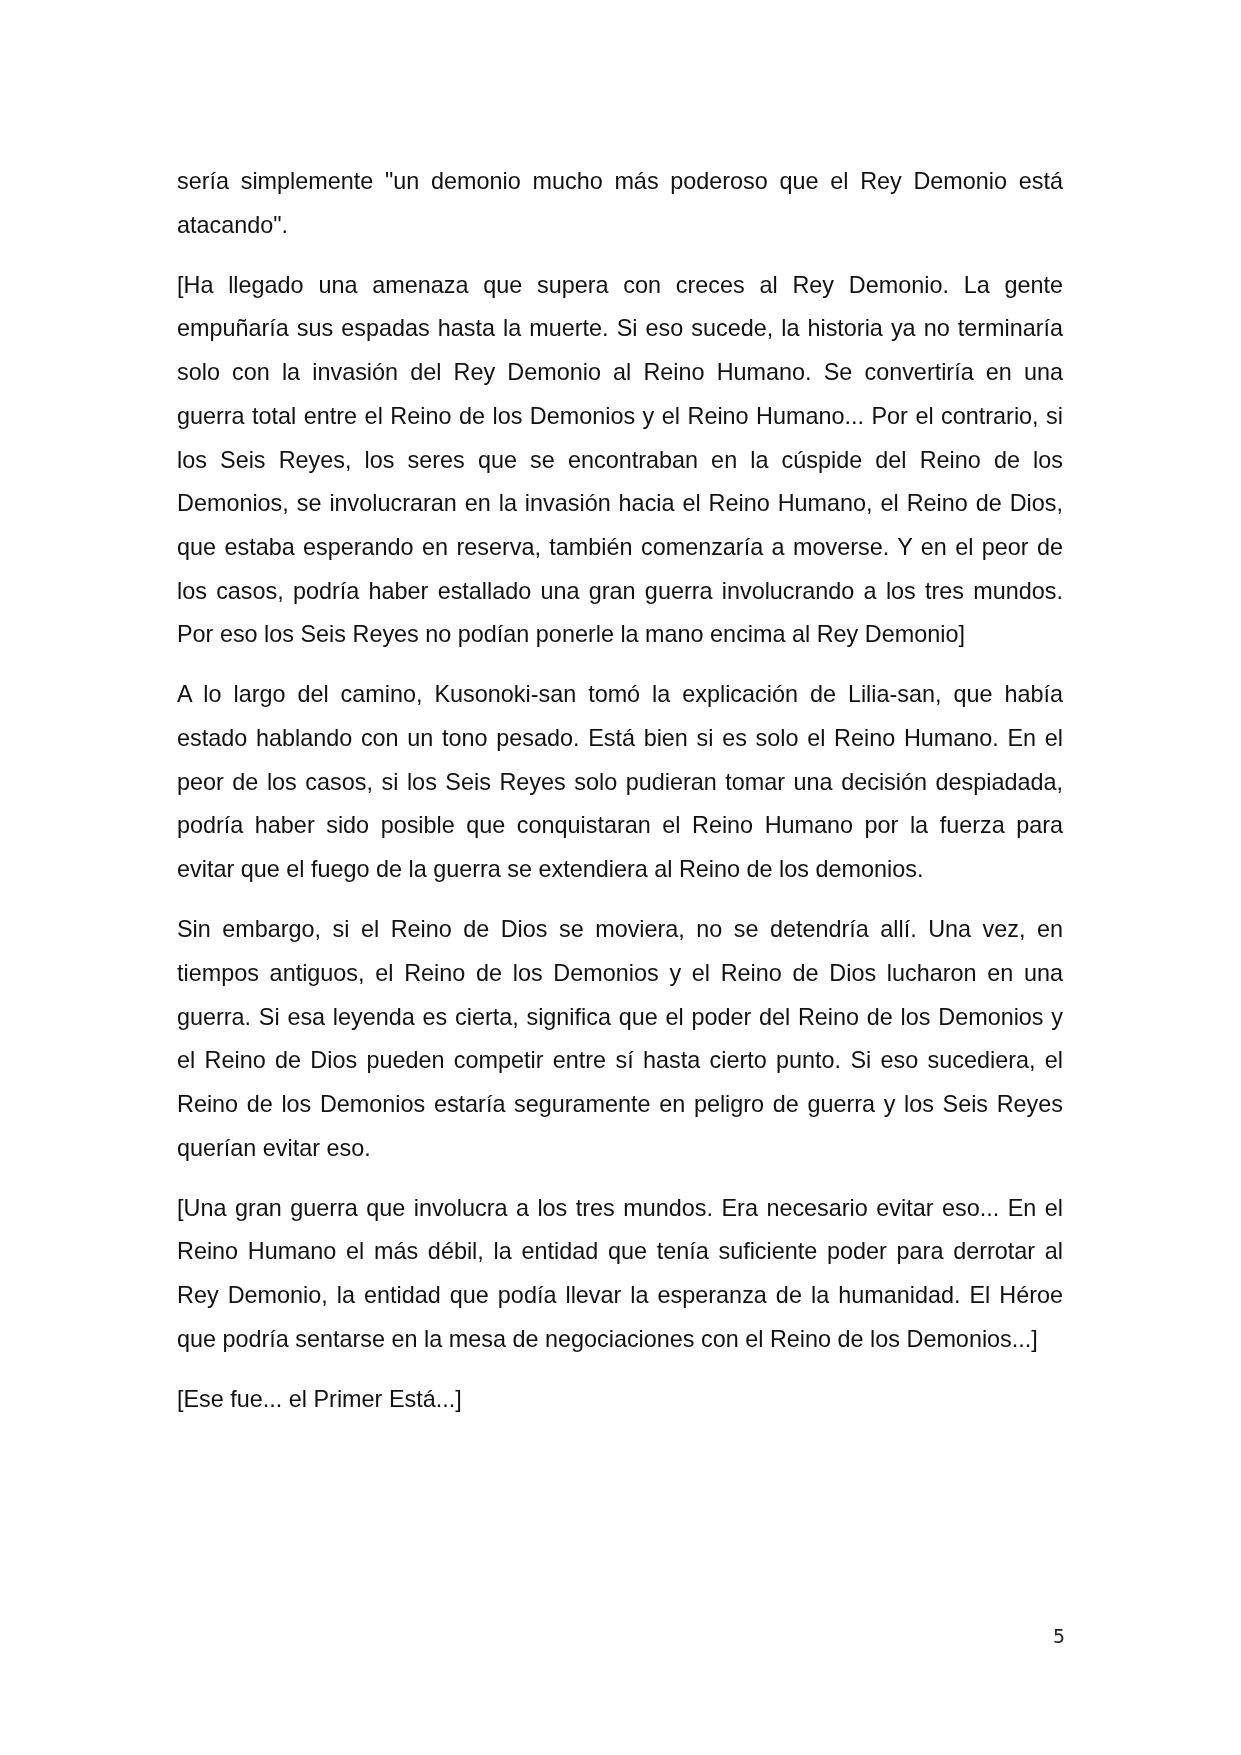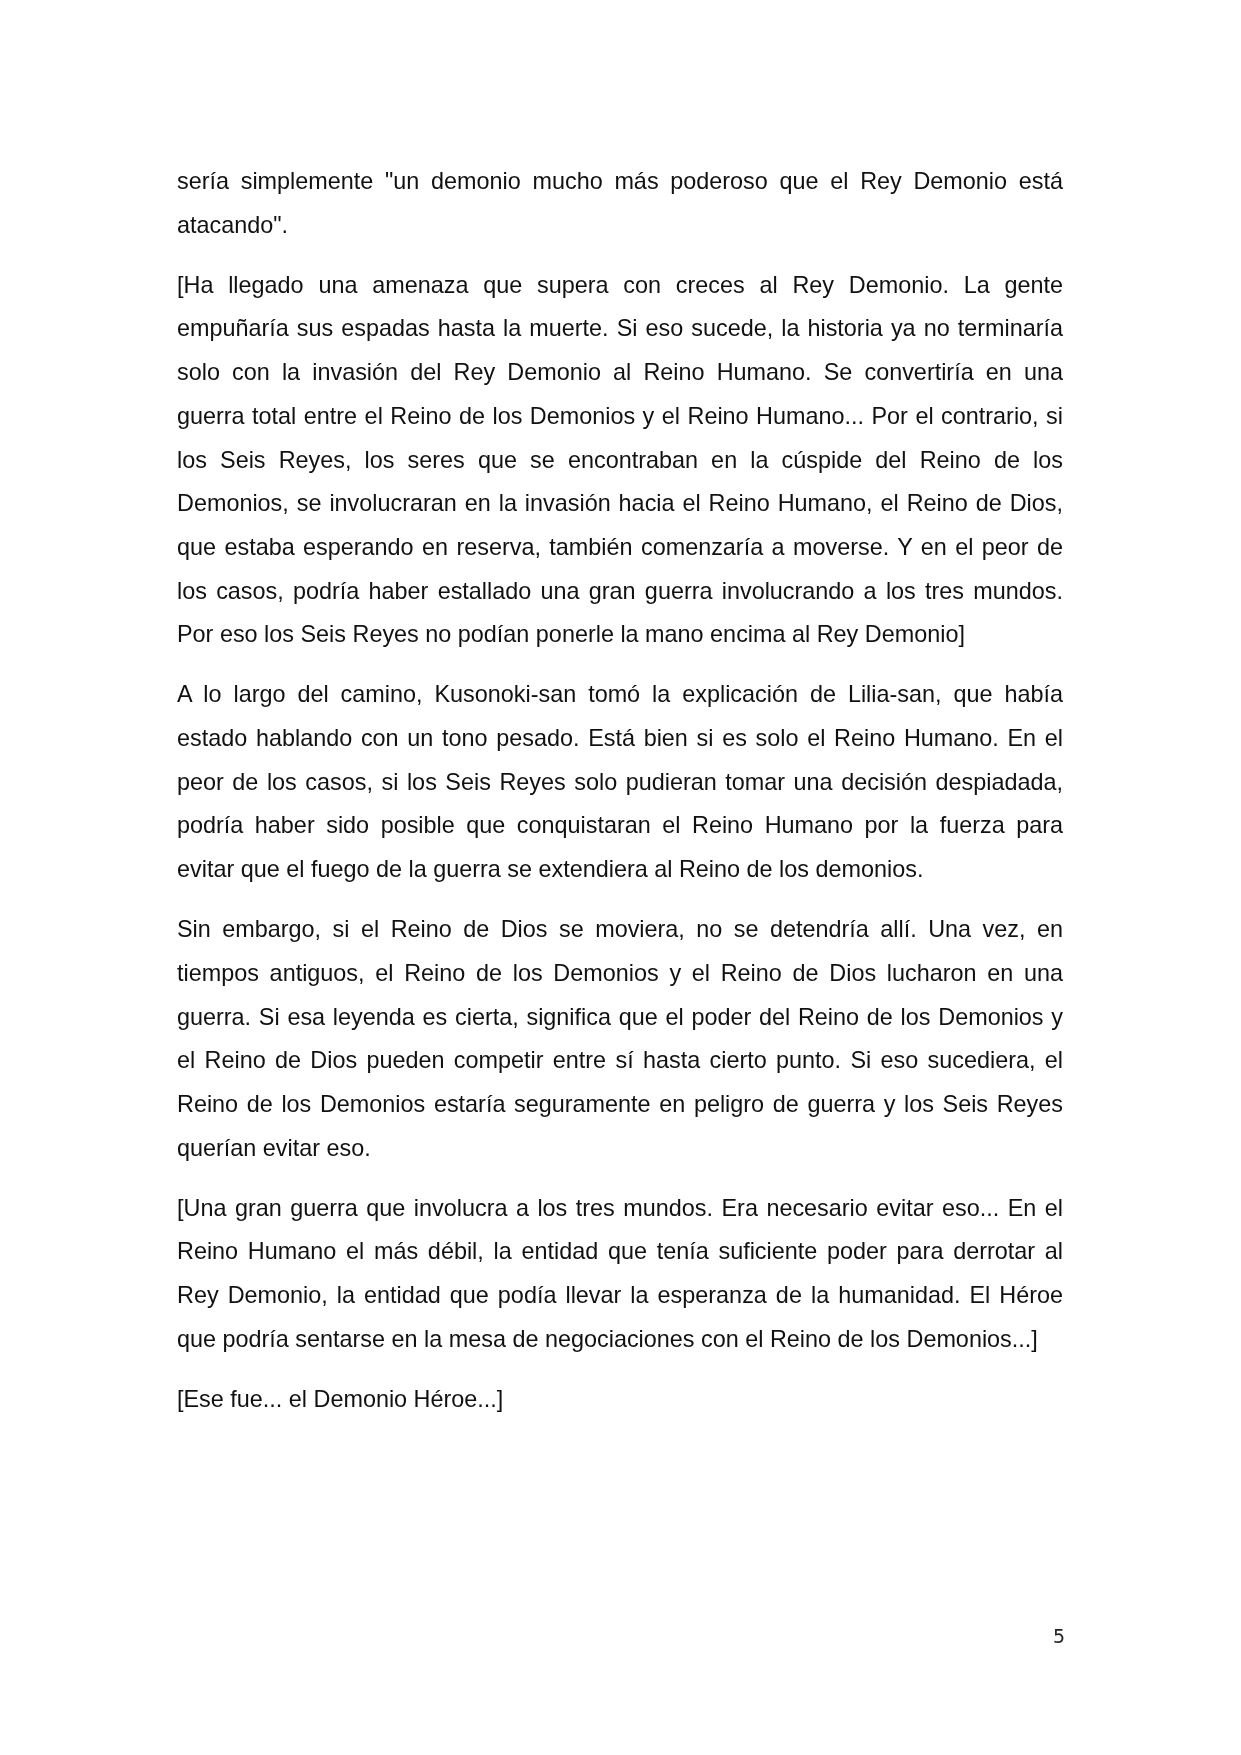--- a/index.html
+++ b/index.html
@@ -50,16 +50,16 @@
 </head>
 <body>
 
 <div class="page">
   <div class="body-text">
     <p>sería simplemente "un demonio mucho más poderoso que el Rey Demonio está atacando".</p>
     <p>[Ha llegado una amenaza que supera con creces al Rey Demonio. La gente empuñaría sus espadas hasta la muerte. Si eso sucede, la historia ya no terminaría solo con la invasión del Rey Demonio al Reino Humano. Se convertiría en una guerra total entre el Reino de los Demonios y el Reino Humano... Por el contrario, si los Seis Reyes, los seres que se encontraban en la cúspide del Reino de los Demonios, se involucraran en la invasión hacia el Reino Humano, el Reino de Dios, que estaba esperando en reserva, también comenzaría a moverse. Y en el peor de los casos, podría haber estallado una gran guerra involucrando a los tres mundos. Por eso los Seis Reyes no podían ponerle la mano encima al Rey Demonio]</p>
     <p>A lo largo del camino, Kusonoki-san tomó la explicación de Lilia-san, que había estado hablando con un tono pesado. Está bien si es solo el Reino Humano. En el peor de los casos, si los Seis Reyes solo pudieran tomar una decisión despiadada, podría haber sido posible que conquistaran el Reino Humano por la fuerza para evitar que el fuego de la guerra se extendiera al Reino de los demonios.</p>
     <p>Sin embargo, si el Reino de Dios se moviera, no se detendría allí. Una vez, en tiempos antiguos, el Reino de los Demonios y el Reino de Dios lucharon en una guerra. Si esa leyenda es cierta, significa que el poder del Reino de los Demonios y el Reino de Dios pueden competir entre sí hasta cierto punto. Si eso sucediera, el Reino de los Demonios estaría seguramente en peligro de guerra y los Seis Reyes querían evitar eso.</p>
     <p>[Una gran guerra que involucra a los tres mundos. Era necesario evitar eso... En el Reino Humano el más débil, la entidad que tenía suficiente poder para derrotar al Rey Demonio, la entidad que podía llevar la esperanza de la humanidad. El Héroe que podría sentarse en la mesa de negociaciones con el Reino de los Demonios...]</p>
-    <p>[Ese fue... el Demonio Héroe...]</p>
+    <p>[Ese fue... el Primer Está...]</p>
   </div>
   <div class="page-number">5</div>
 </div>
 
 </body></html>

